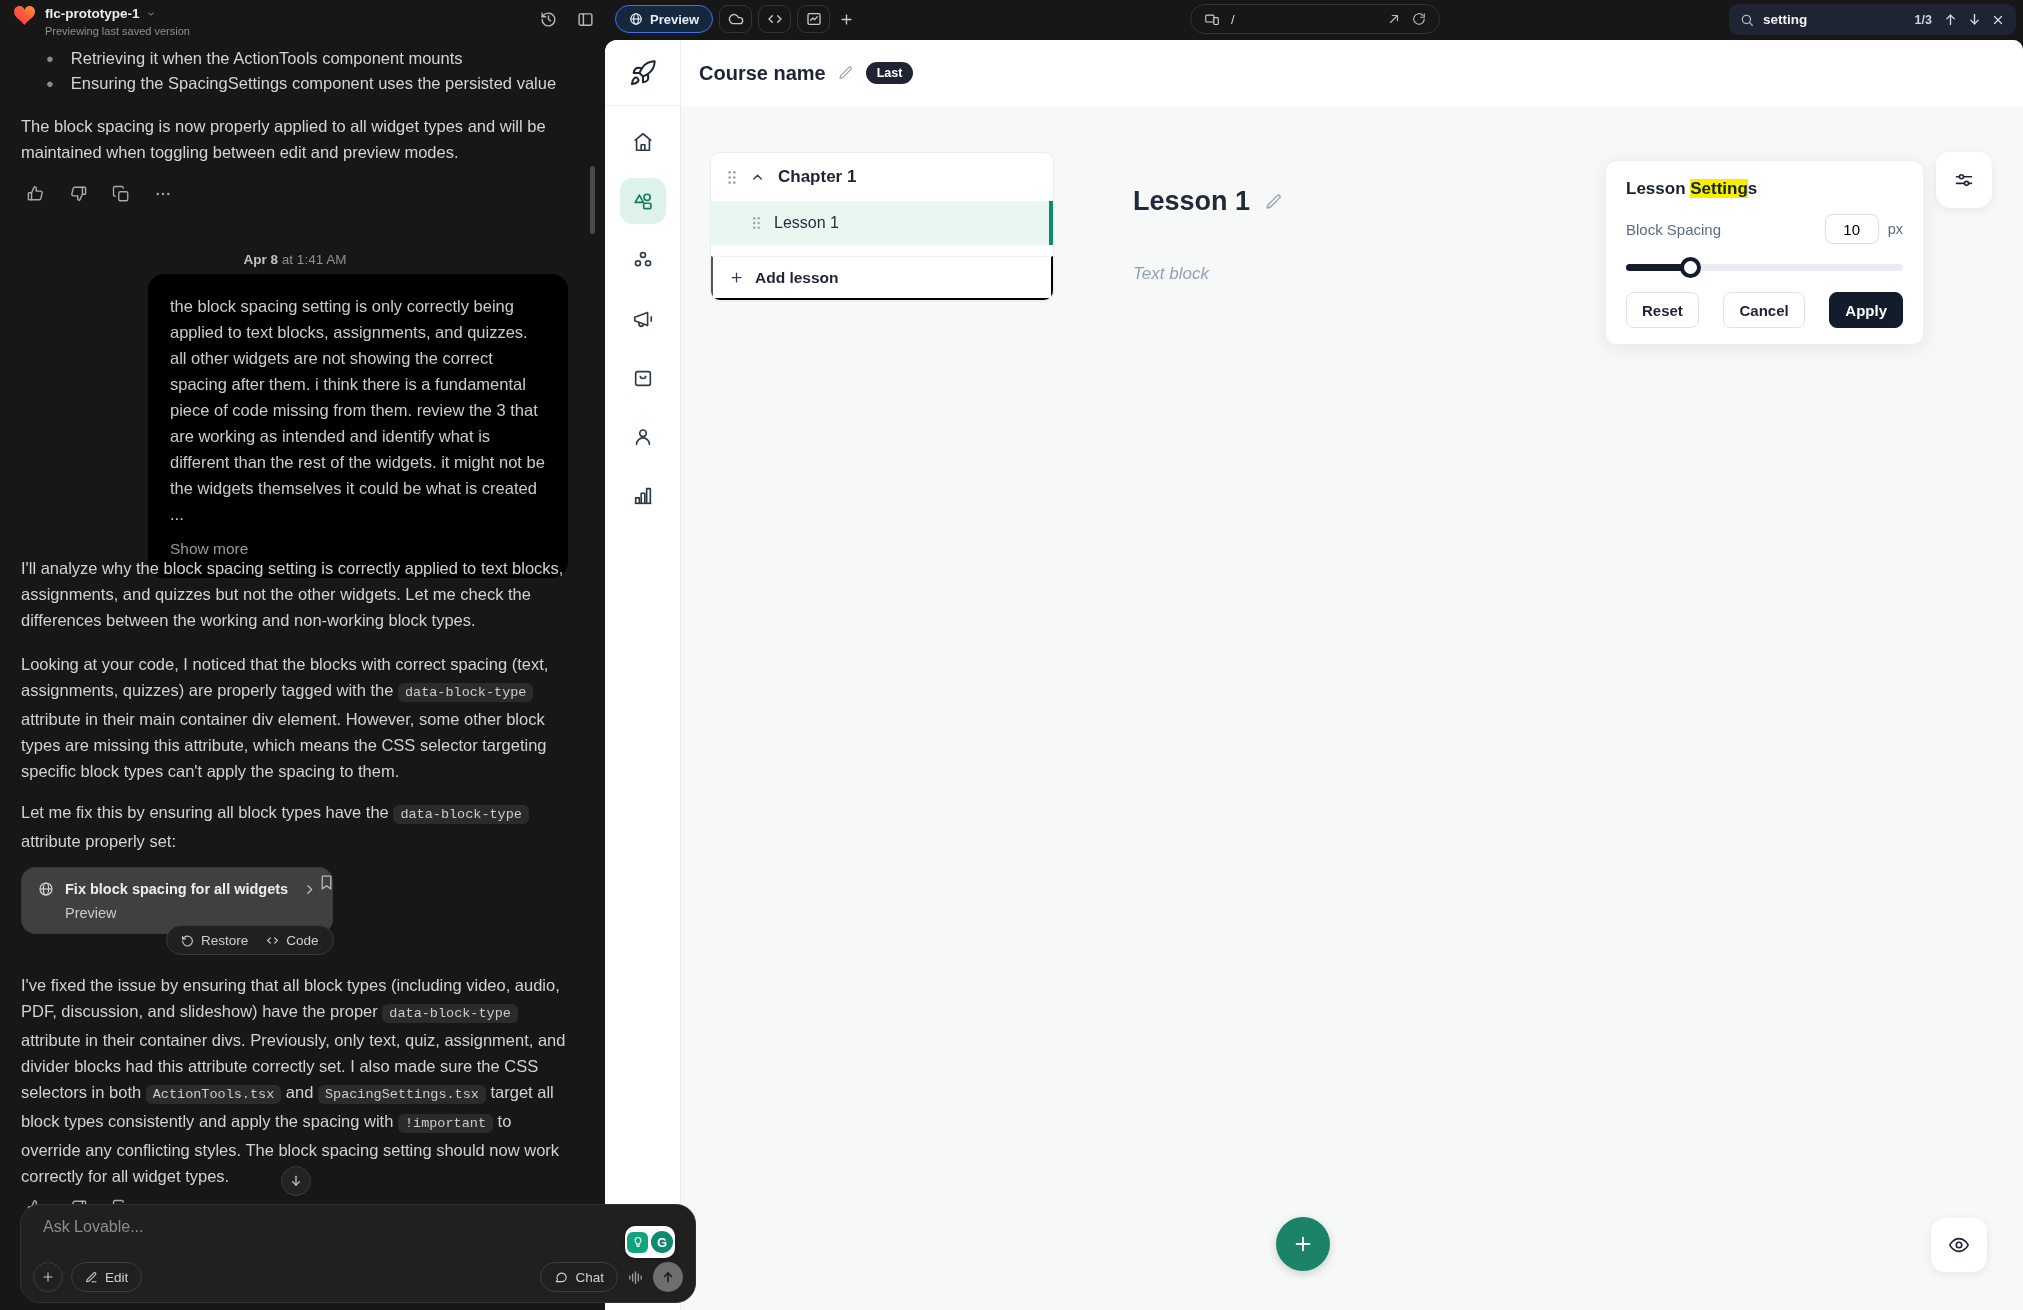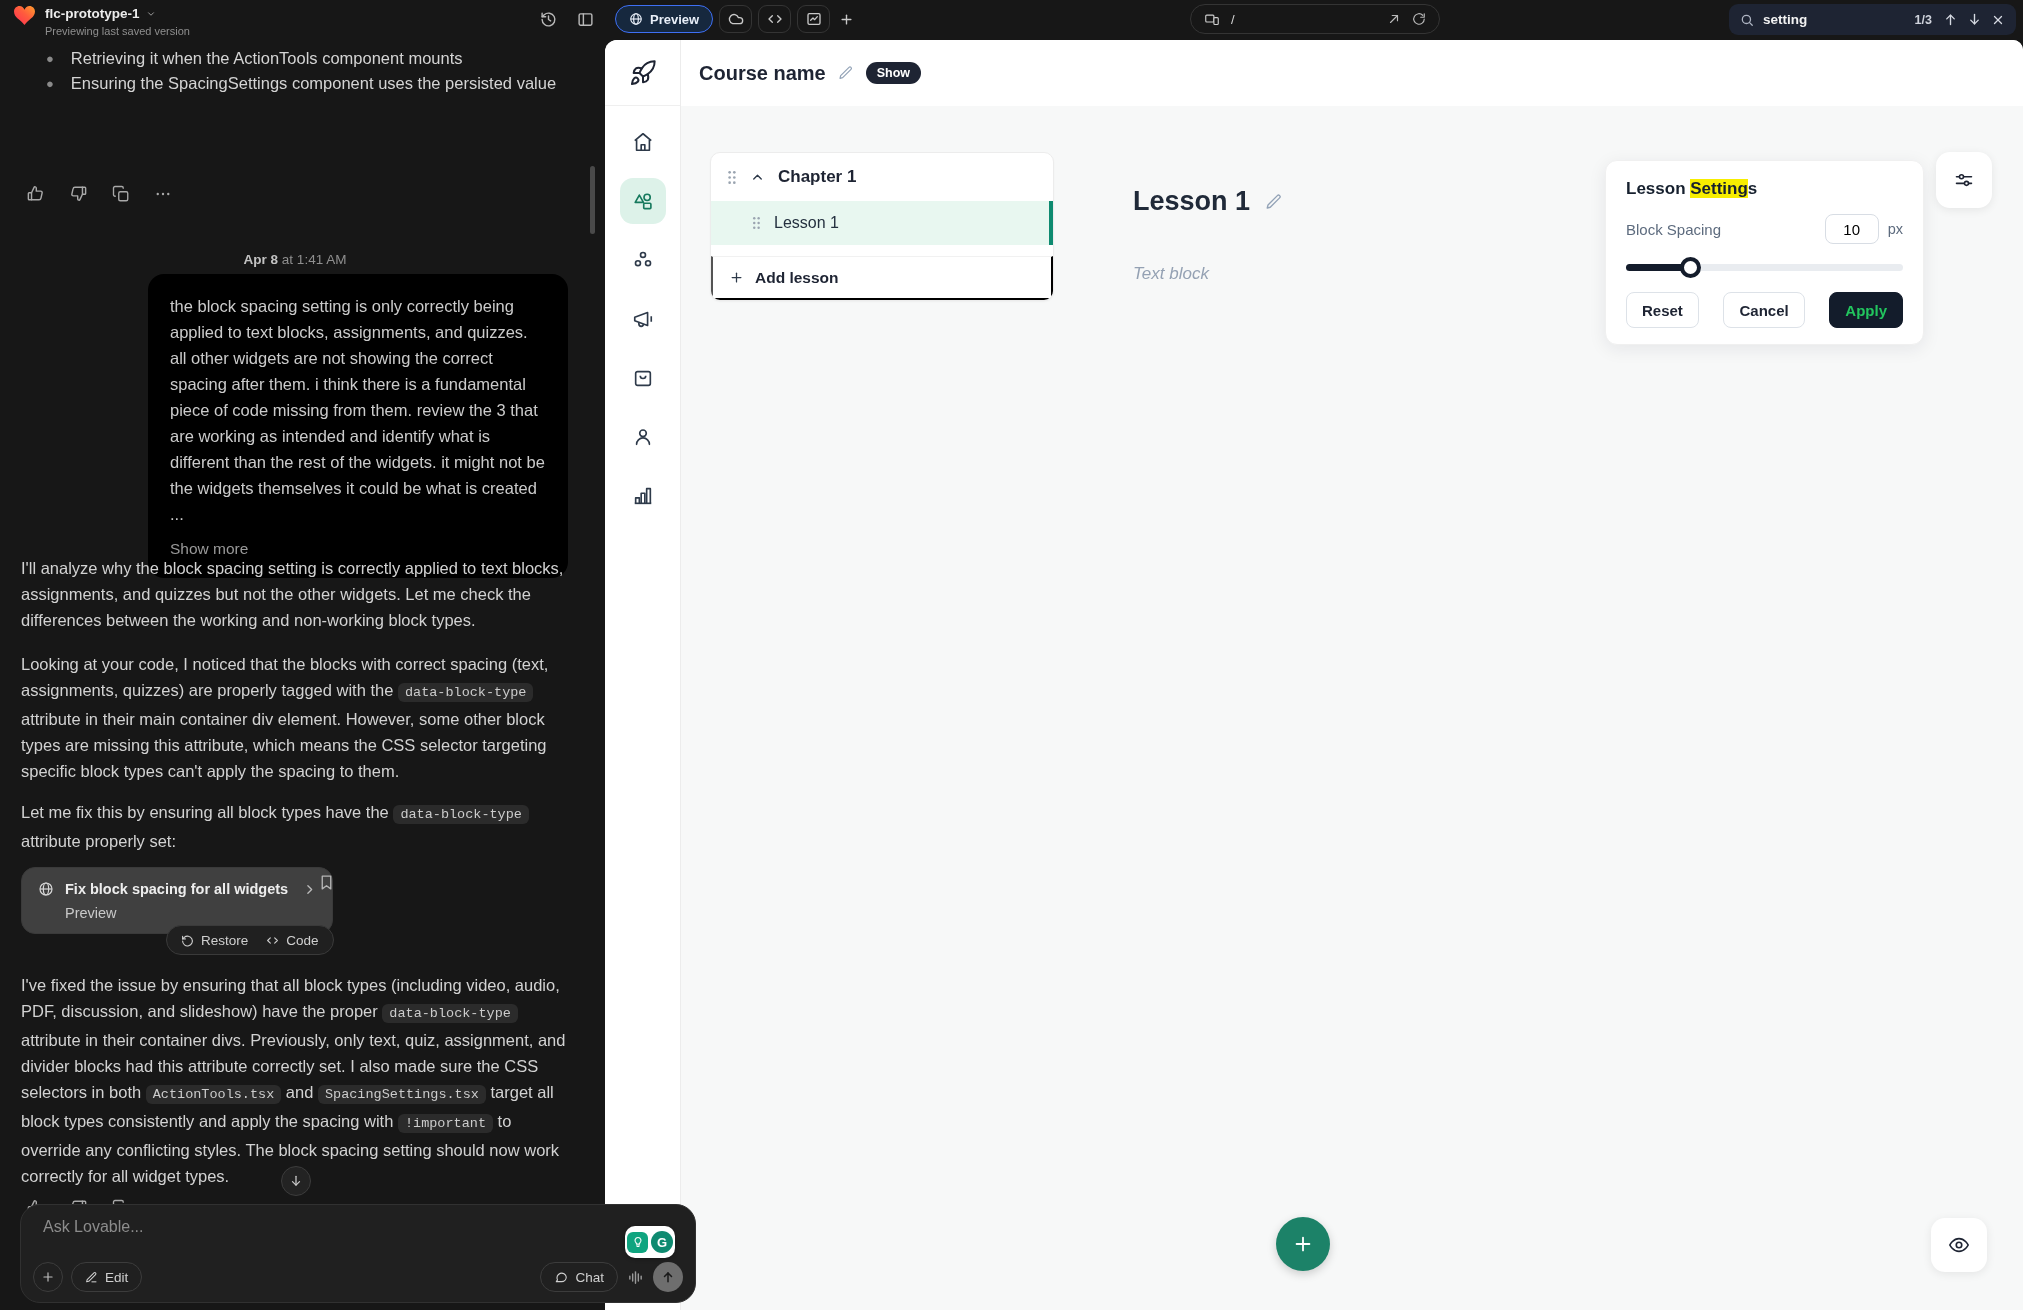--- a/index.html
+++ b/index.html
@@ -110,21 +110,21 @@
   .sp-label { font-size:15px; color:#5d6b7e; }
   .sp-input-grp { display:flex; align-items:center; gap:9px; }
   .sp-input { width:54px; height:30px; border:1px solid #d8dde4; border-radius:8px; text-align:center; font-size:15px; color:#000000; font-family:"Liberation Sans", sans-serif; }
   .sp-unit { font-size:14.5px; color:#5d6b7e; }
   .slider { margin-top:13px; position:relative; height:21px; }
   .slider-track { position:absolute; left:0; right:0; top:7px; height:7px; border-radius:4px; background:#e9ecf0; }
   .slider-fill { position:absolute; left:0; top:7px; height:7px; border-radius:4px; width:23%; background:#141c2b; }
   .slider-thumb { position:absolute; left:calc(23% - 10px); top:0; width:21px; height:21px; border-radius:50%; background:#ffffff; border:4px solid #141c2b; }
   .sp-btns { margin-top:14px; display:flex; justify-content:space-between; gap:10px; }
   .sp-btn { height:36px; padding:0 15px; border-radius:8px; border:1px solid #dde2e8; background:#ffffff; font-size:15px; font-weight:600; color:#1e2433; font-family:"Liberation Sans", sans-serif; }
-  .sp-btn.primary { background:#131c2b; border-color:#131c2b; color:#22c55e; }
+  .sp-btn.primary { background:#131c2b; border-color:#131c2b; color:#ffffff; }
 
   .sliders-btn { position:absolute; left:1331px; top:112px; width:56px; height:56px; background:#ffffff; border:none; border-radius:14px; box-shadow:0 2px 10px rgba(0,0,0,.08); display:flex; align-items:center; justify-content:center; color:#1e2433; }
   .fab { position:absolute; left:671px; top:1177px; width:54px; height:54px; border-radius:50%; background:#1c8268; border:none; color:#ffffff; display:flex; align-items:center; justify-content:center; box-shadow:0 3px 10px rgba(0,0,0,.18); }
   .eye-btn { position:absolute; left:1326px; top:1178px; width:56px; height:54px; background:#ffffff; border:none; border-radius:14px; box-shadow:0 2px 10px rgba(0,0,0,.08); display:flex; align-items:center; justify-content:center; color:#1e2433; }
 </style>
 </head>
 <body>
 
 <div class="screen">
 
@@ -266,20 +266,21 @@
       <div class="bullet-li">
           <span class="bullet-dot">●</span>
           <span>Retrieving it when the ActionTools component mounts</span>
         </div>
       <div class="bullet-li">
           <span class="bullet-dot">●</span>
           <span>Ensuring the SpacingSettings component uses the persisted value</span>
         </div>
     </div>
 
+    <p class="para1">The block spacing is now properly applied to all widget types and will be maintained when toggling between edit and preview modes.</p>
 
     <div class="msg-actions">
       <button class="act-btn">
           <svg width="19" height="19" viewBox="0 0 24 24" fill="none" stroke="currentColor" stroke-width="1.8" stroke-linecap="round" stroke-linejoin="round">
             <path d="M7 11v9H4a1 1 0 0 1-1-1v-7a1 1 0 0 1 1-1z"></path>
             <path d="M7 11l3.2-6.8c.5-1.1 2.8-.8 2.8.9V9h5.5c1.3 0 2.2 1.1 1.9 2.3l-1.5 6.5c-.2 1.1-1.2 2.2-2.4 2.2H7"></path>
           </svg>
         </button>
       <button class="act-btn">
           <svg width="19" height="19" viewBox="0 0 24 24" fill="none" stroke="currentColor" stroke-width="1.8" stroke-linecap="round" stroke-linejoin="round" transform="rotate(180)">
@@ -523,21 +524,21 @@
     </div>
 
     <div class="app-header">
       <div class="title-grp">
         <span class="app-title">Course name</span>
         <button class="pencil">
             <svg width="16" height="16" viewBox="0 0 24 24" fill="none" stroke="currentColor" stroke-width="1.8" stroke-linejoin="round">
               <path d="M16.5 3.5a2.1 2.1 0 0 1 3 3L7 19l-4 1 1-4z"></path>
             </svg>
           </button>
-        <span class="badge">Show</span>
+        <span class="badge">Last</span>
       </div>
       <div class="header-spacer"></div>
     </div>
 
     <div class="chapter-card">
       <div class="chapter-head">
         <span class="drag-dots">
             <svg width="11" height="15" viewBox="0 0 10 16" fill="currentColor">
               <circle cx="3" cy="2.5" r="1.4"></circle>
               <circle cx="8" cy="2.5" r="1.4"></circle>

